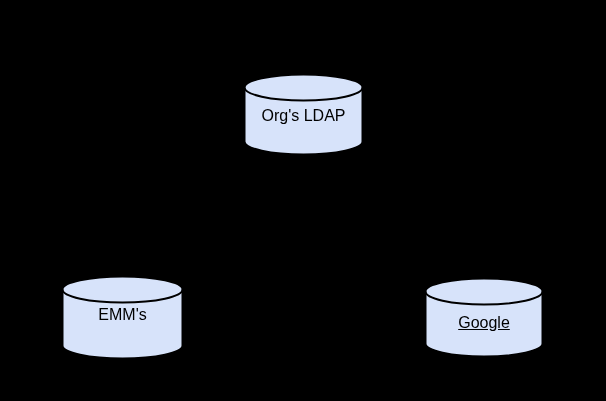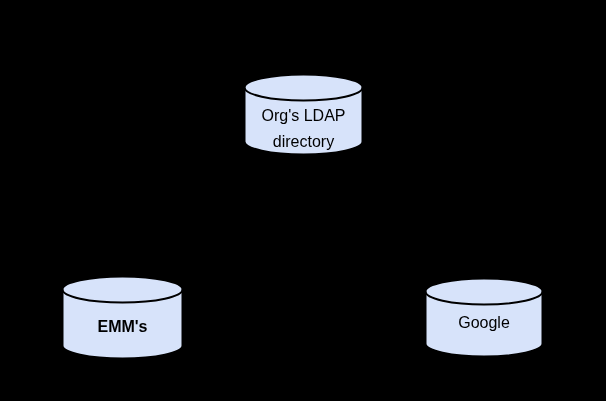--- a/index.html
+++ b/index.html
@@ -50,37 +50,36 @@
 
 <div class="stage">
 
   <div class="node" style="left:231px; top:73px; width:121px; height:83px;">
     <svg width="121" height="83" viewBox="0 0 121 83">
       <path class="cyl-path" d="M1.5 14.5 A59 13 0 0 1 119.5 14.5 L119.5 68.5 A59 13 0 0 1 1.5 68.5 Z" fill="#d7e3fa"></path>
       <path class="cyl-inner" d="M1.5 14.5 A59 13 0 0 0 119.5 14.5"></path>
     </svg>
     <div class="node-label" style="top:30px;">
       <div>Org's LDAP</div>
-      <div>directory</div>
     </div>
   </div>
 
   <div class="node" style="left:49px; top:275px; width:123px; height:85px;">
     <svg width="123" height="85" viewBox="0 0 123 85">
       <path class="cyl-path" d="M1.5 14.5 A60 13 0 0 1 121.5 14.5 L121.5 70.5 A60 13 0 0 1 1.5 70.5 Z" fill="#d7e3fa"></path>
       <path class="cyl-inner" d="M1.5 14.5 A60 13 0 0 0 121.5 14.5"></path>
     </svg>
-    <div class="node-label" style="top:39px;font-weight:bold;">
+    <div class="node-label" style="top:27px;">
       <div>EMM's</div>
     </div>
   </div>
 
   <div class="node" style="left:412px; top:277px; width:120px; height:81px;">
     <svg width="120" height="81" viewBox="0 0 120 81">
       <path class="cyl-path" d="M1.5 14.5 A58.5 13 0 0 1 118.5 14.5 L118.5 66.5 A58.5 13 0 0 1 1.5 66.5 Z" fill="#d7e3fa"></path>
       <path class="cyl-inner" d="M1.5 14.5 A58.5 13 0 0 0 118.5 14.5"></path>
     </svg>
-    <div class="node-label" style="top:33px;">
+    <div class="node-label" style="top:33px;text-decoration:underline;">
       <div>Google</div>
     </div>
   </div>
 
 </div>
 
 </body></html>

